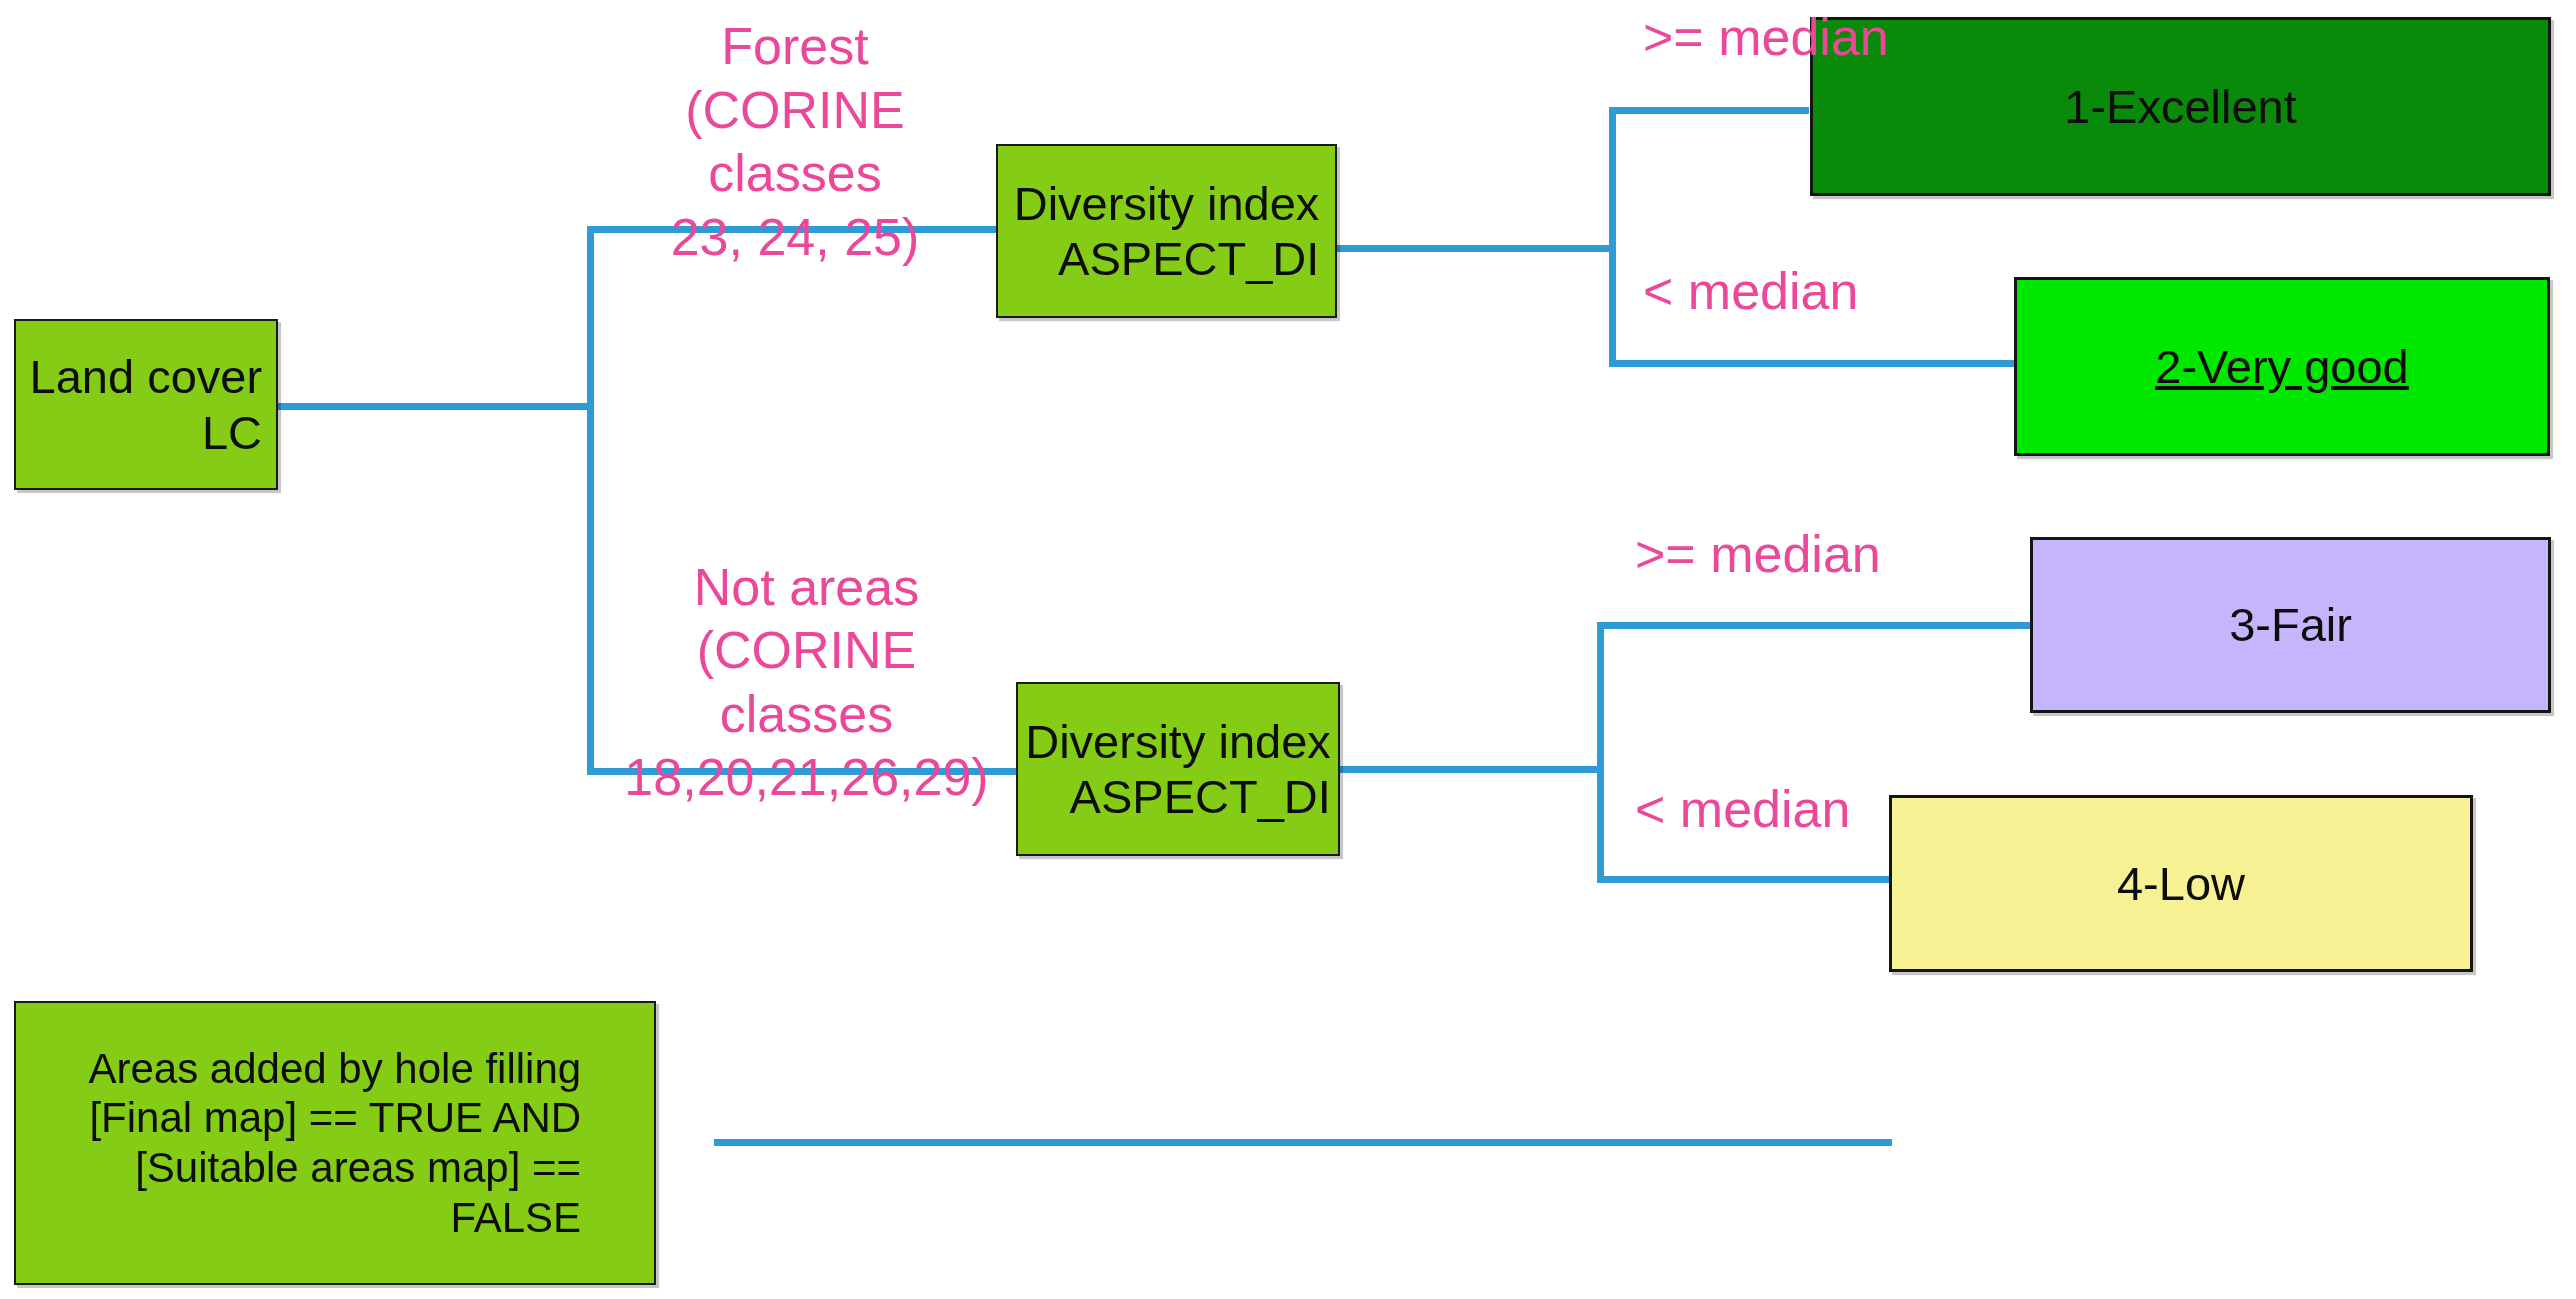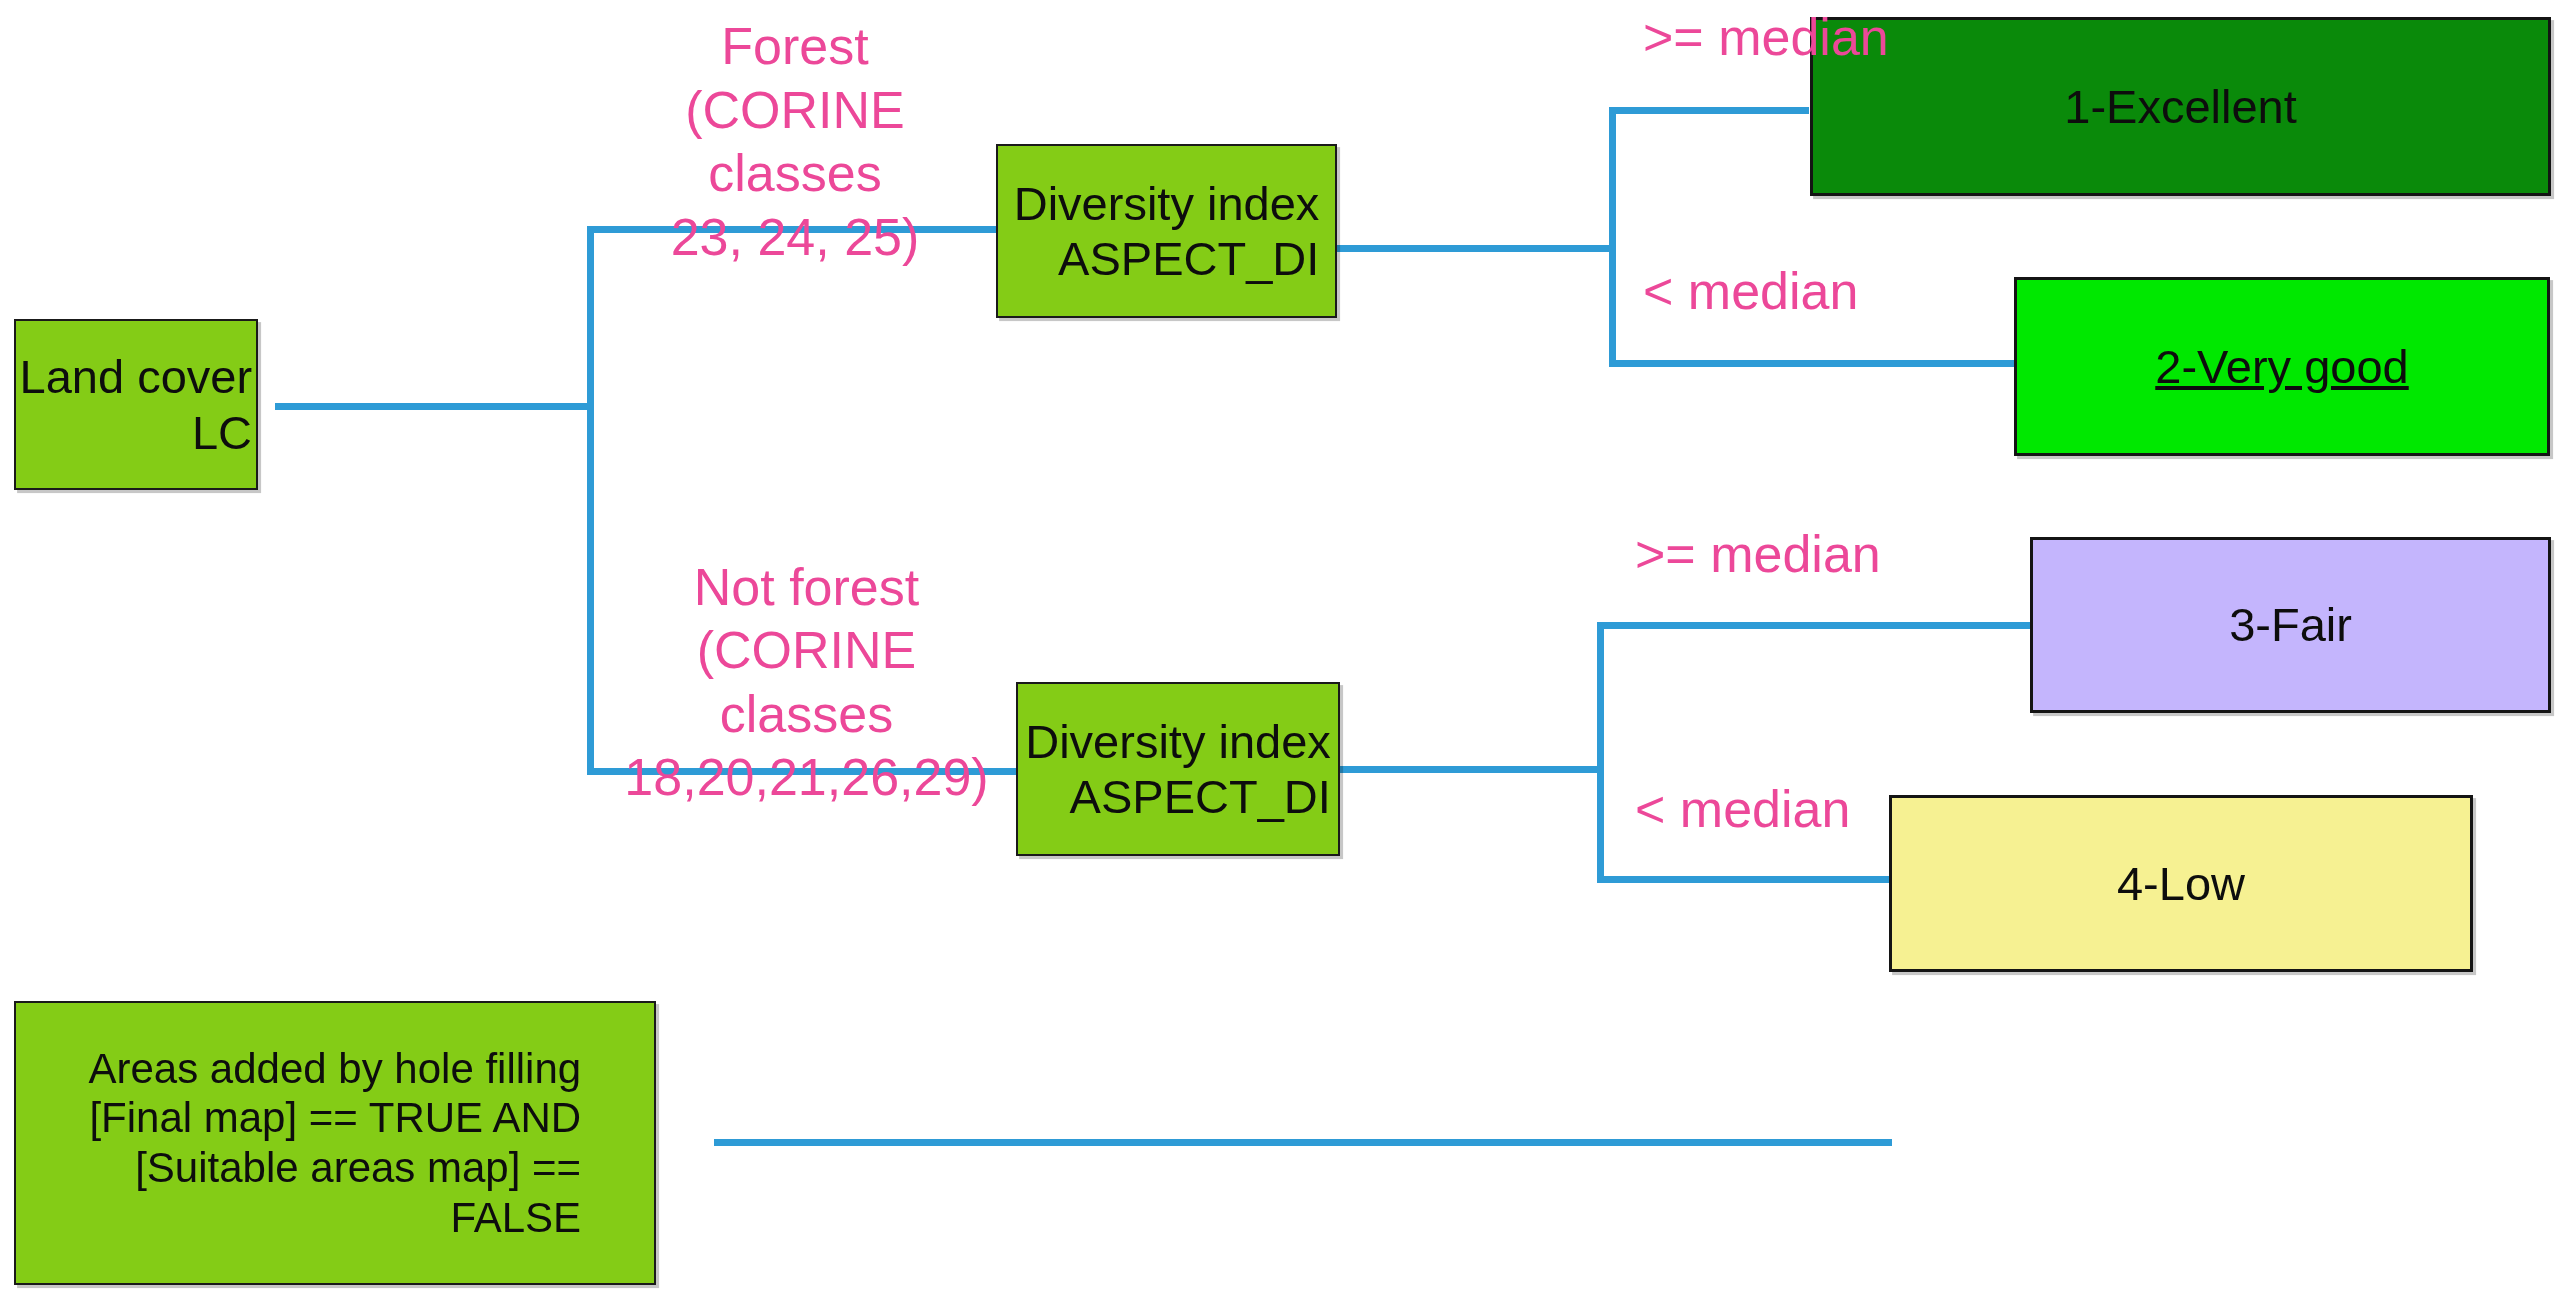--- a/index.html
+++ b/index.html
@@ -67,21 +67,21 @@
   <div class="conn conn-h" style="left:1609px; top:107px; width:200px;"></div>
   <div class="conn conn-h" style="left:1609px; top:360px; width:408px;"></div>
 
   <div class="conn conn-h" style="left:1339px; top:766px; width:264px;"></div>
   <div class="conn conn-v" style="left:1597px; top:622px; height:261px;"></div>
   <div class="conn conn-h" style="left:1597px; top:622px; width:436px;"></div>
   <div class="conn conn-h" style="left:1597px; top:876px; width:295px;"></div>
 
   <div class="conn conn-h" style="left:714px; top:1139px; width:1178px;"></div>
 
-  <div class="node node-process" style="left:13.8px; top:319px; width:244px; height:171px;">Land cover
+  <div class="node node-process" style="left:13.8px; top:319px; width:264px; height:171px;">Land cover
 LC</div>
 
   <div class="node node-process" style="left:996px; top:144px; width:341px; height:174px;">Diversity index
 ASPECT_DI</div>
 
   <div class="node node-process" style="left:1016px; top:682px; width:324px; height:174px;">Diversity index
 ASPECT_DI</div>
 
   <div class="node node-process" style="left:13.8px; top:1001px; width:642px; height:284px; font-size:42px;">Areas added by hole filling
 [Final map] == TRUE AND
@@ -94,21 +94,21 @@
 
   <div class="node node-result" style="left:2030px; top:537px; width:521px; height:176px; background:#c4b5fd;">3-Fair</div>
 
   <div class="node node-result" style="left:1889px; top:795px; width:584px; height:177px; background:#f6f192;">4-Low</div>
 
 
   <div class="edge-label" style="left:604px; top:15.3px; width:382px;">Forest
 (CORINE classes
 23, 24, 25)</div>
 
-  <div class="edge-label" style="left:604px; top:556px; width:405px;">Not forest
+  <div class="edge-label" style="left:604px; top:556px; width:405px;">Not areas
 (CORINE classes
 18,20,21,26,29)</div>
 
   <div class="edge-label" style="left:1643px; top:6.1px; width:321px; text-align:left;">&gt;= median</div>
 
   <div class="edge-label" style="left:1643px; top:260px; width:321px; text-align:left;">&lt; median</div>
 
   <div class="edge-label" style="left:1635px; top:523px; width:321px; text-align:left;">&gt;= median</div>
 
   <div class="edge-label" style="left:1635px; top:778px; width:321px; text-align:left;">&lt; median</div>

